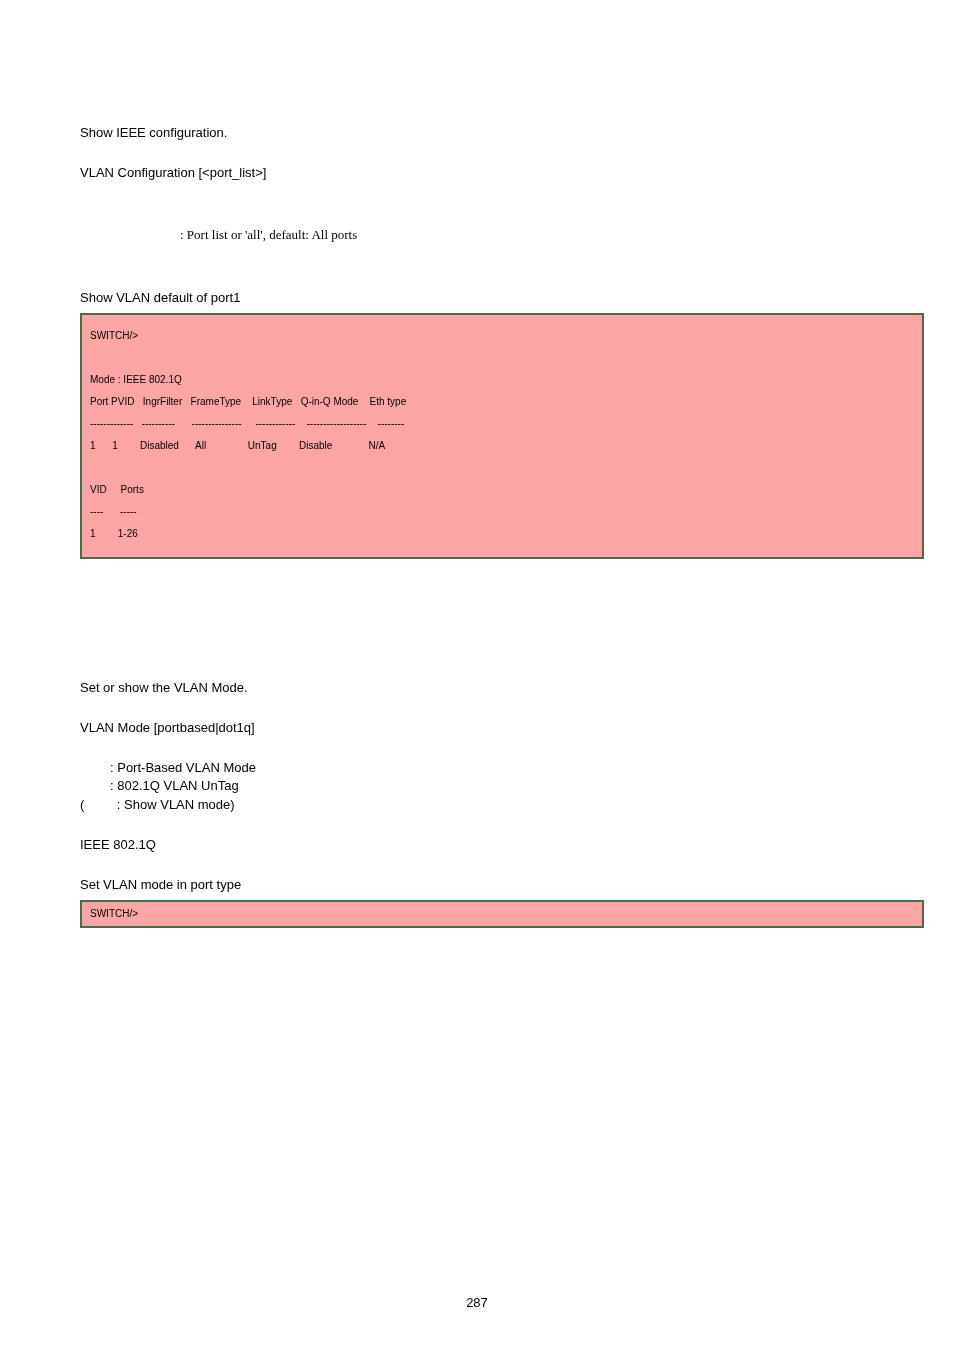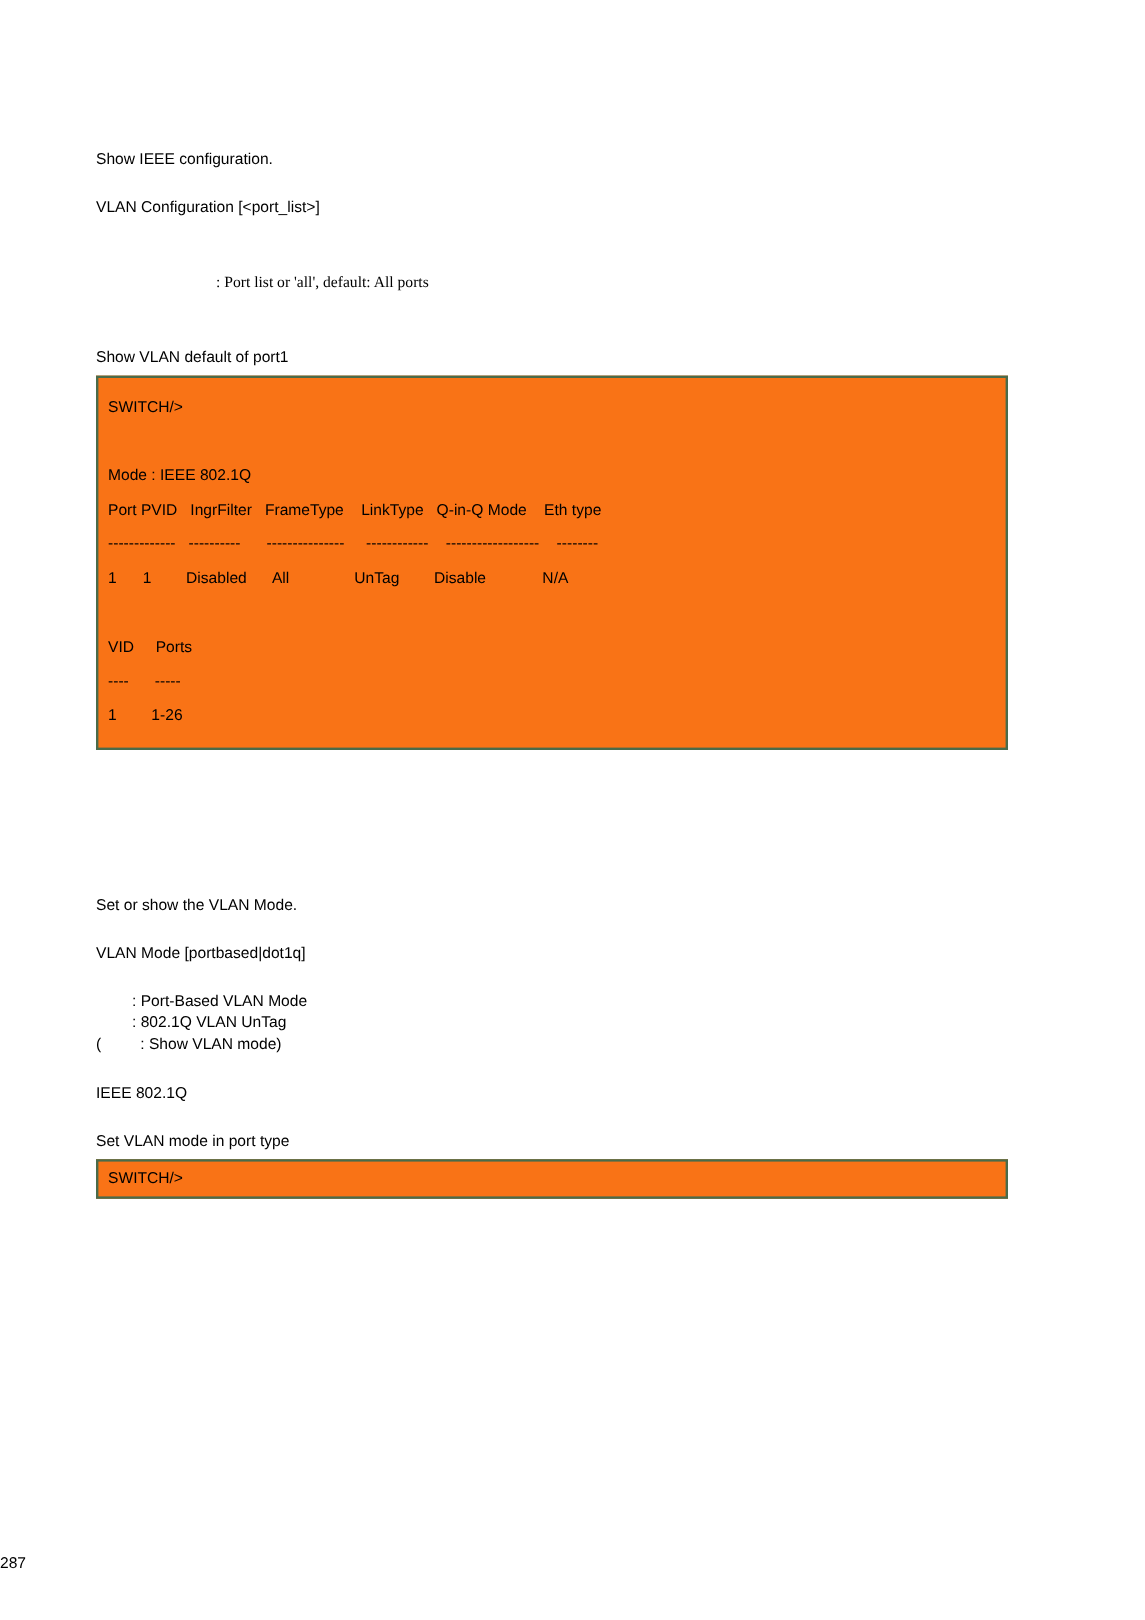--- a/index.html
+++ b/index.html
@@ -11,39 +11,40 @@
       background: #fff;
       padding: 80px 80px 40px 80px;
       line-height: 1.4;
     }
     .gap-small { height: 6px; }
     .gap-med   { height: 22px; }
     .gap-large { height: 44px; }
     .gap-huge  { height: 120px; }
 
     .term-box {
-      width: 760px;
+      width: 844px;
       border: 2.5px solid #4a6b4a;
-      background: #f97316;
+      background: #fca5a5;
       padding: 10px 8px 12px 8px;
       font-family: Arial, Helvetica, sans-serif;
-      font-size: 13px;
+      font-size: 10px;
       color: #000;
       white-space: pre;
       line-height: 2.2;
     }
     .term-box.tight { line-height: 1.6; padding: 4px 8px; }
     .indent-2 { padding-left: 100px; font-family: Liberation Serif, serif; }
     .indent-3 { padding-left: 30px; }
 
     .footer {
       position: absolute;
       width: 954px;
       left: 0;
       bottom: 38px;
+      text-align: center;
       font-size: 13px;
     }
   </style>
 </head>
 <body>
 
 <div class="gap-large"></div>
 
 <p>Show IEEE configuration.</p>
 

